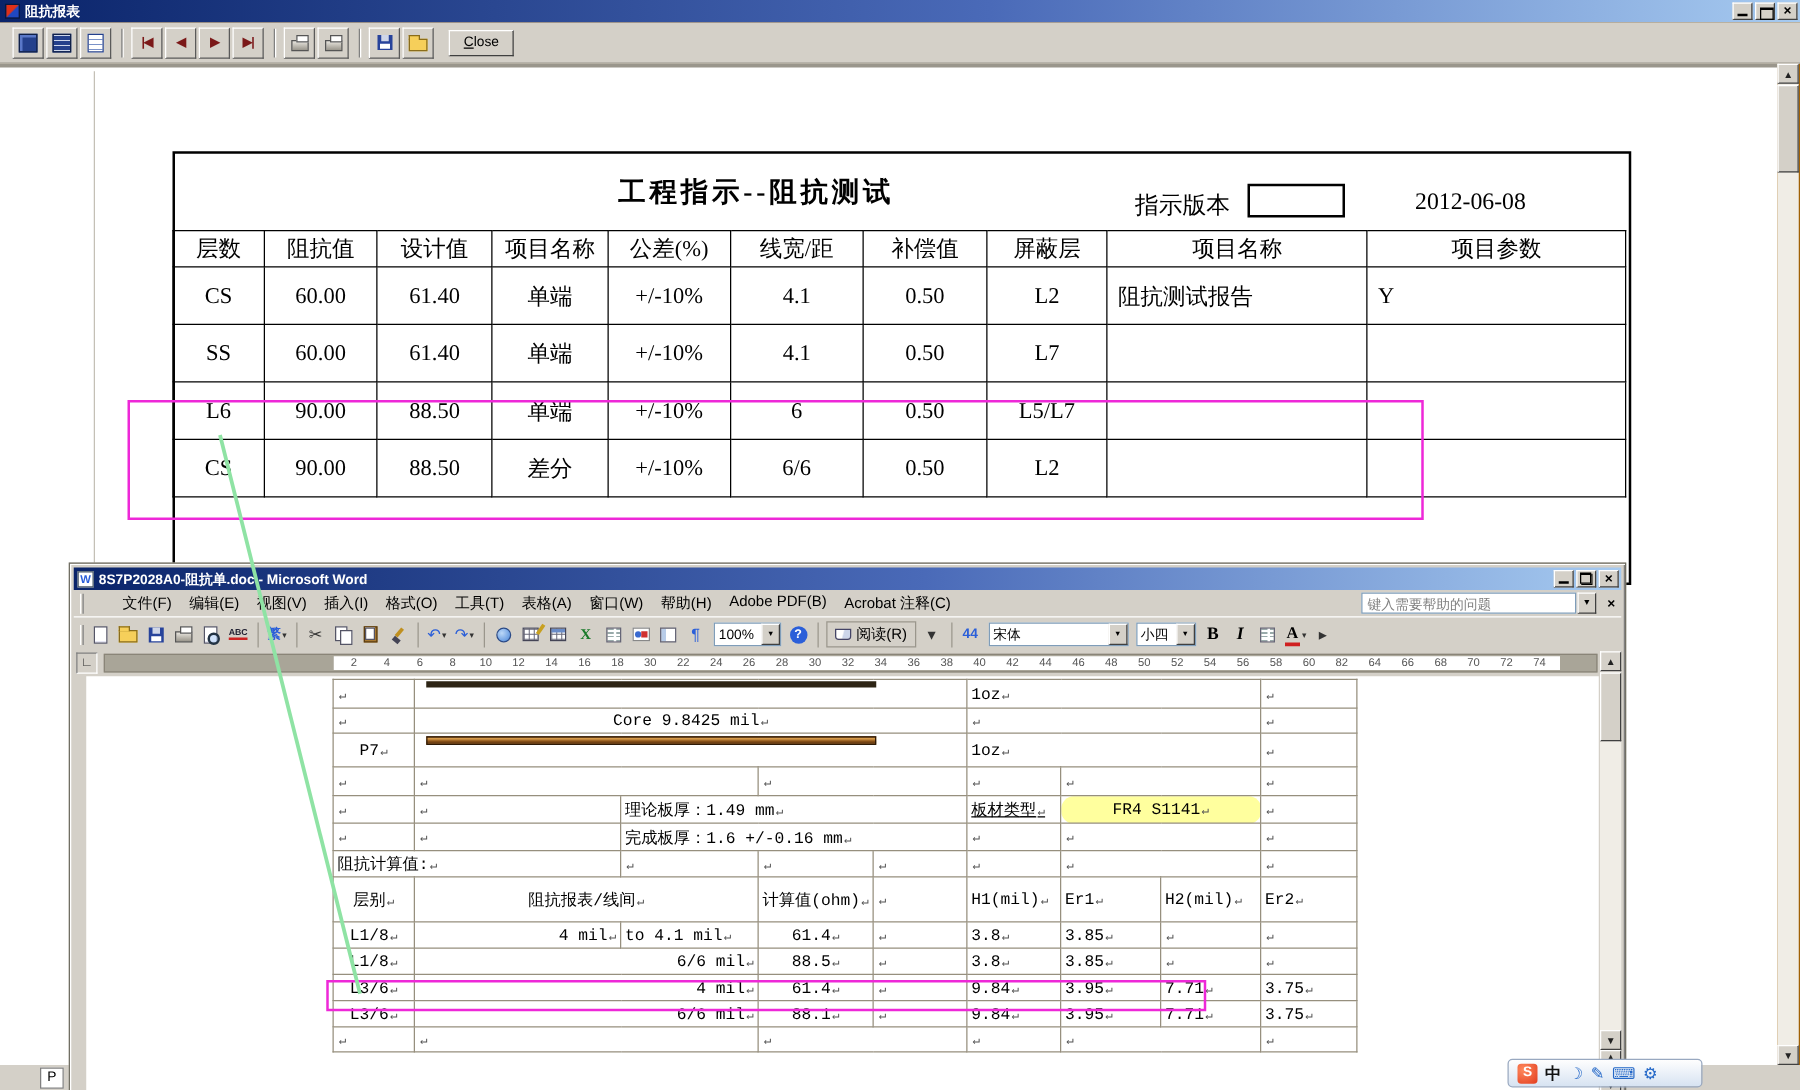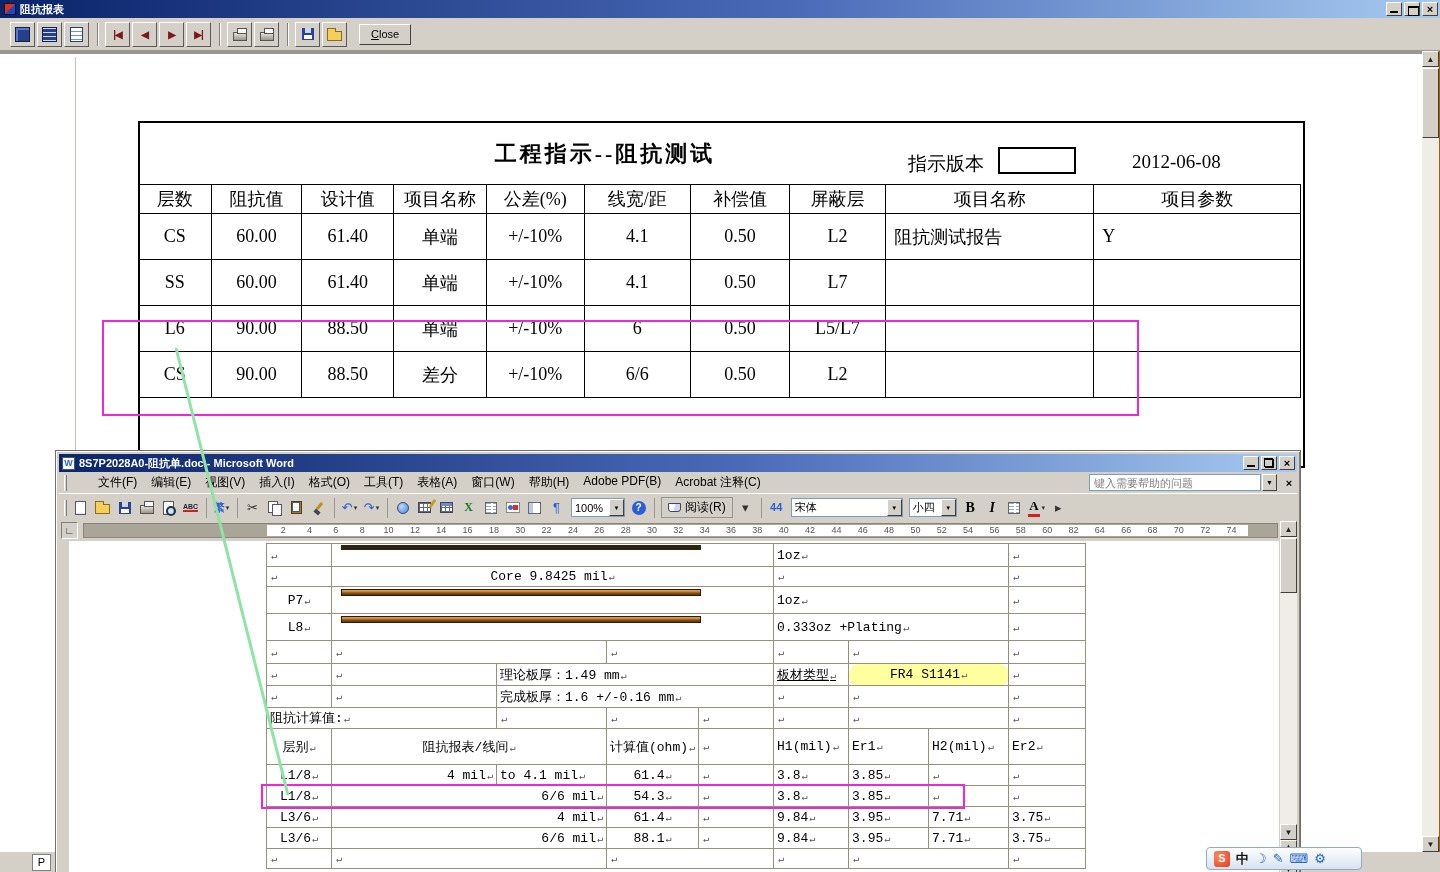--- a/index.html
+++ b/index.html
@@ -556,28 +556,20 @@
               <td class="dc"></td>
             </tr>
             <tr style="height:20px">
               <td class="dc ac">P7</td>
               <td class="dc bar-cell" colspan="4">
                 <span class="bar-copper"></span>
               </td>
               <td class="dc" colspan="3">1oz</td>
               <td class="dc"></td>
             </tr>
-            <tr style="height:20px">
-              <td class="dc ac">L8</td>
-              <td class="dc bar-cell" colspan="4">
-                <span class="bar-copper"></span>
-              </td>
-              <td class="dc" colspan="3">0.333oz +Plating</td>
-              <td class="dc"></td>
-            </tr>
             <tr style="height:23px">
               <td class="dc"></td>
               <td class="dc" colspan="2"></td>
               <td class="dc" colspan="2"></td>
               <td class="dc"></td>
               <td class="dc" colspan="2"></td>
               <td class="dc"></td>
             </tr>
             <tr style="height:22px">
               <td class="dc"></td>
@@ -621,21 +613,21 @@
               <td class="dc ac">61.4</td>
               <td class="dc"></td>
               <td class="dc">3.8</td>
               <td class="dc">3.85</td>
               <td class="dc"></td>
               <td class="dc"></td>
             </tr>
             <tr style="height:21px">
               <td class="dc ac">L1/8</td>
               <td class="dc ar" colspan="2">6/6 mil</td>
-              <td class="dc ac">54.3</td>
+              <td class="dc ac">88.5</td>
               <td class="dc"></td>
               <td class="dc">3.8</td>
               <td class="dc">3.85</td>
               <td class="dc"></td>
               <td class="dc"></td>
             </tr>
             <tr style="height:21px">
               <td class="dc ac">L3/6</td>
               <td class="dc ar" colspan="2">4 mil</td>
               <td class="dc ac">61.4</td>

